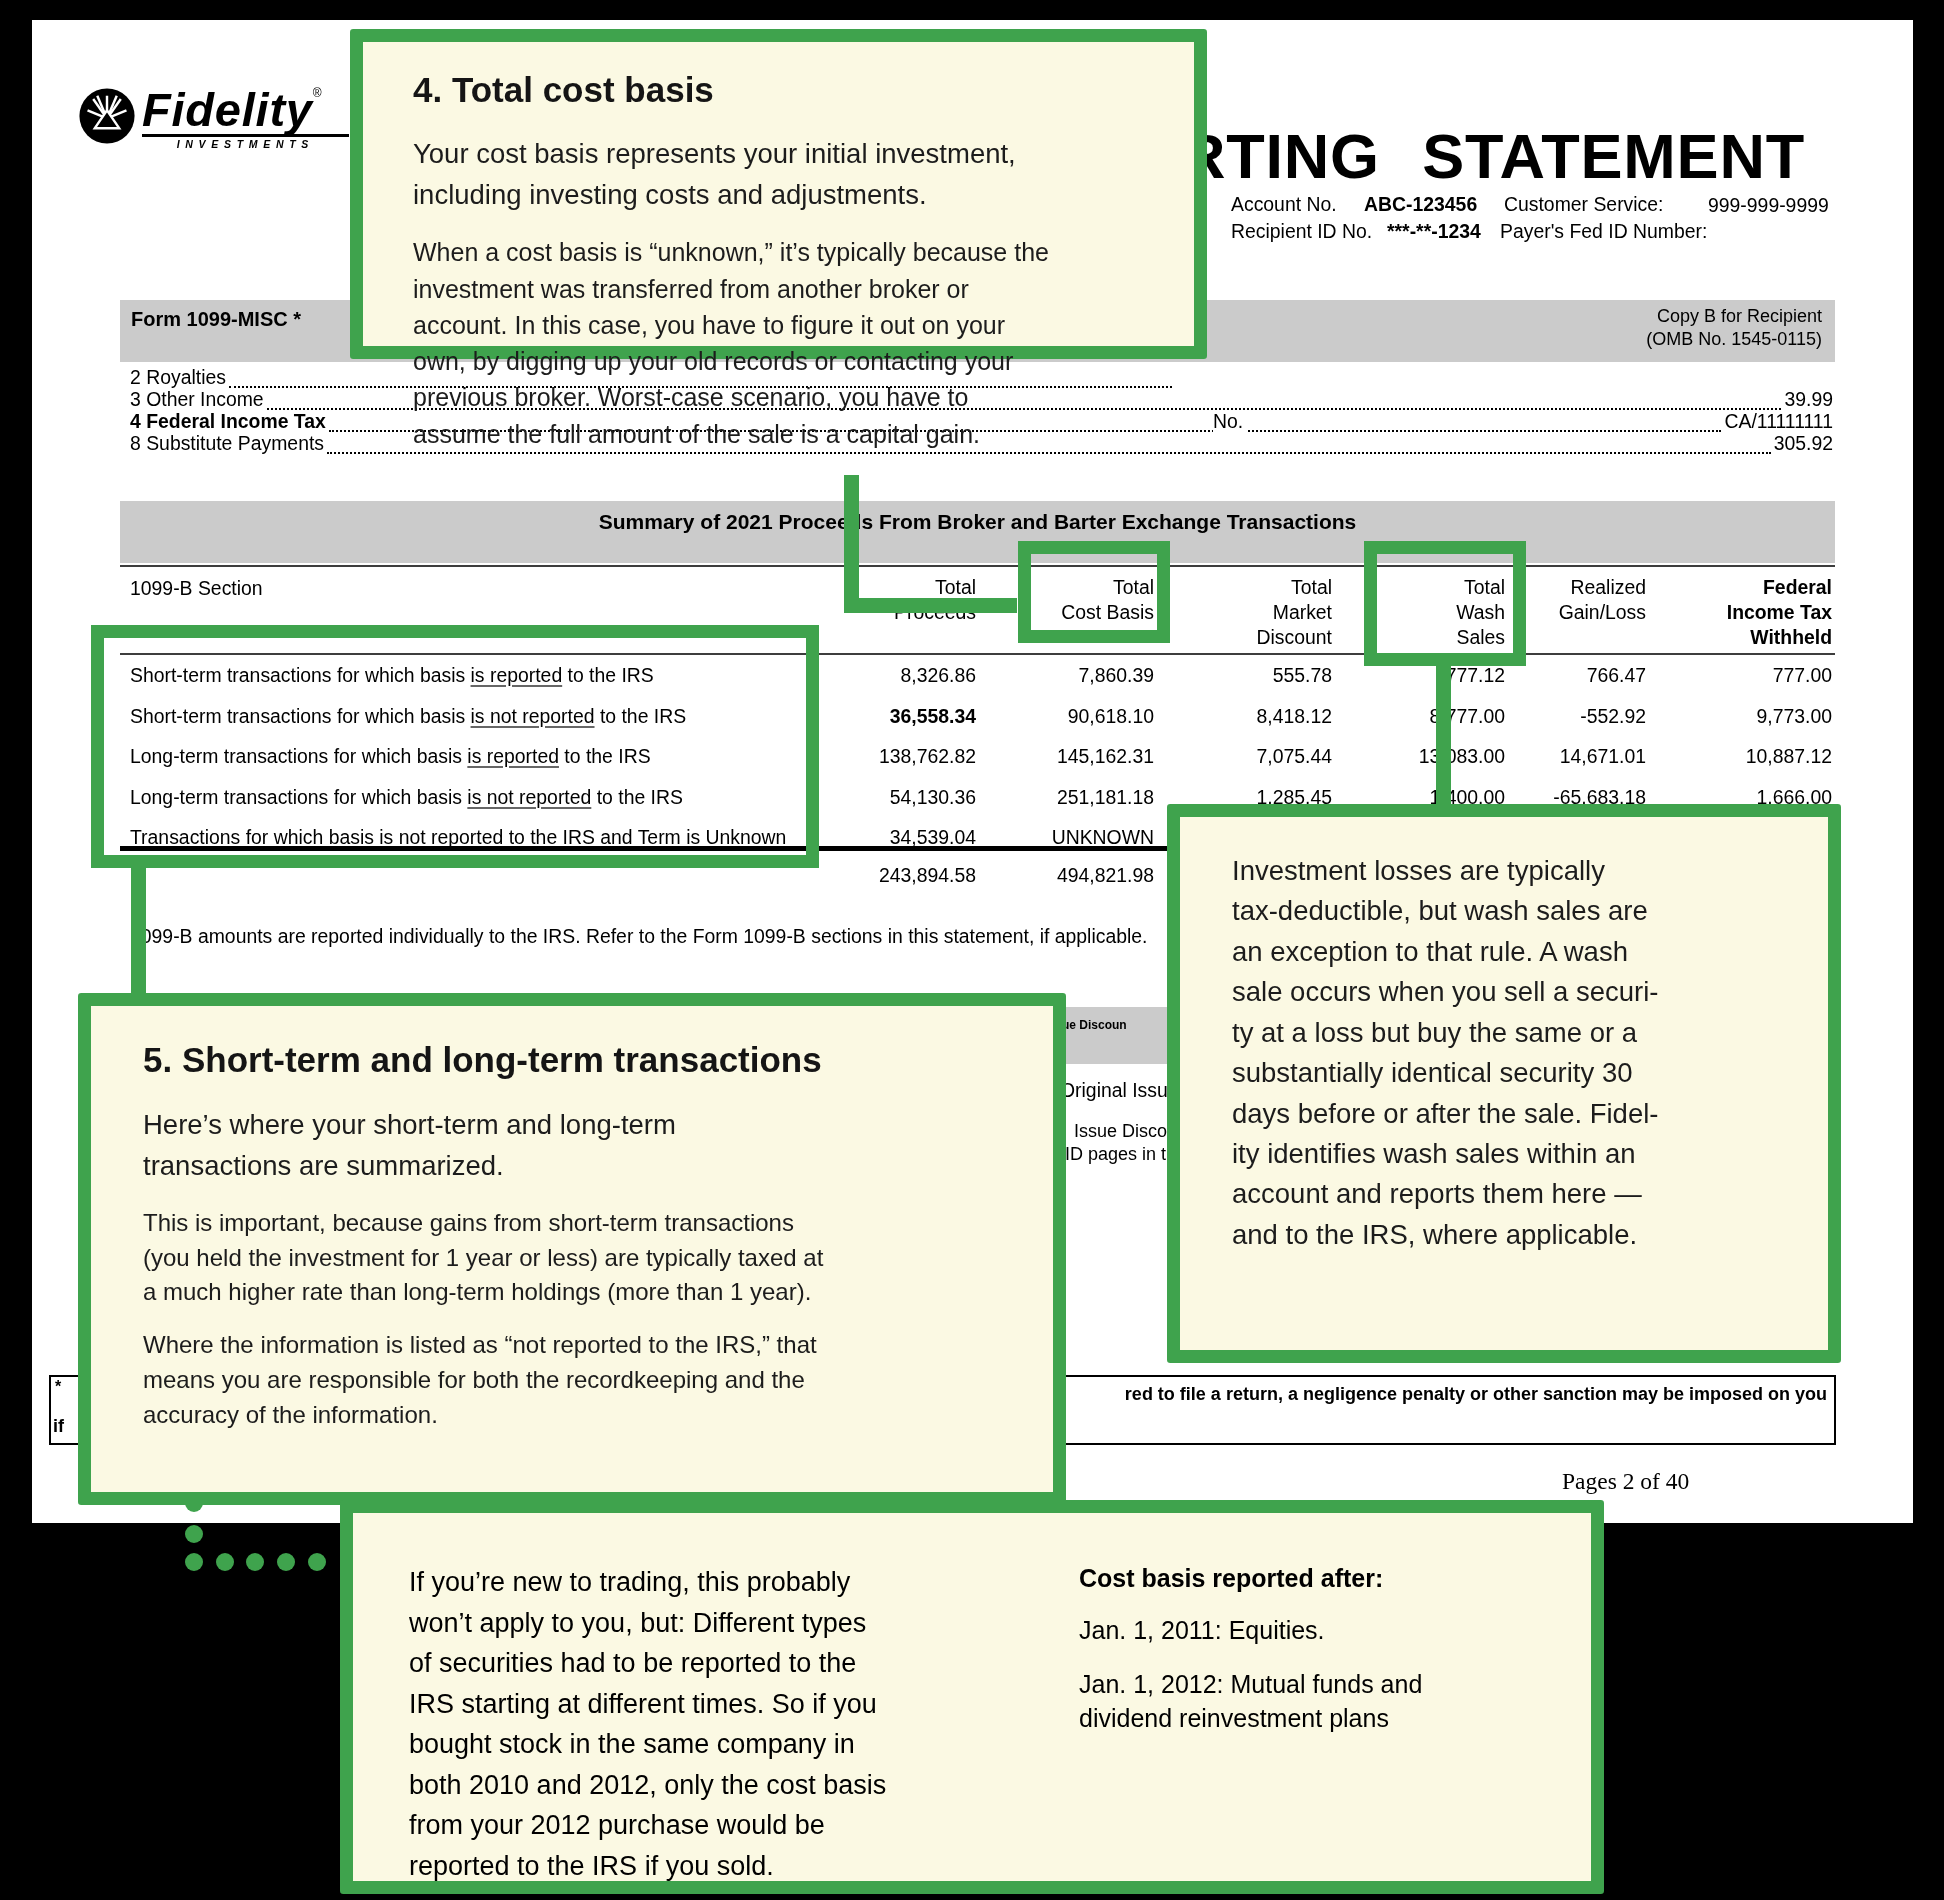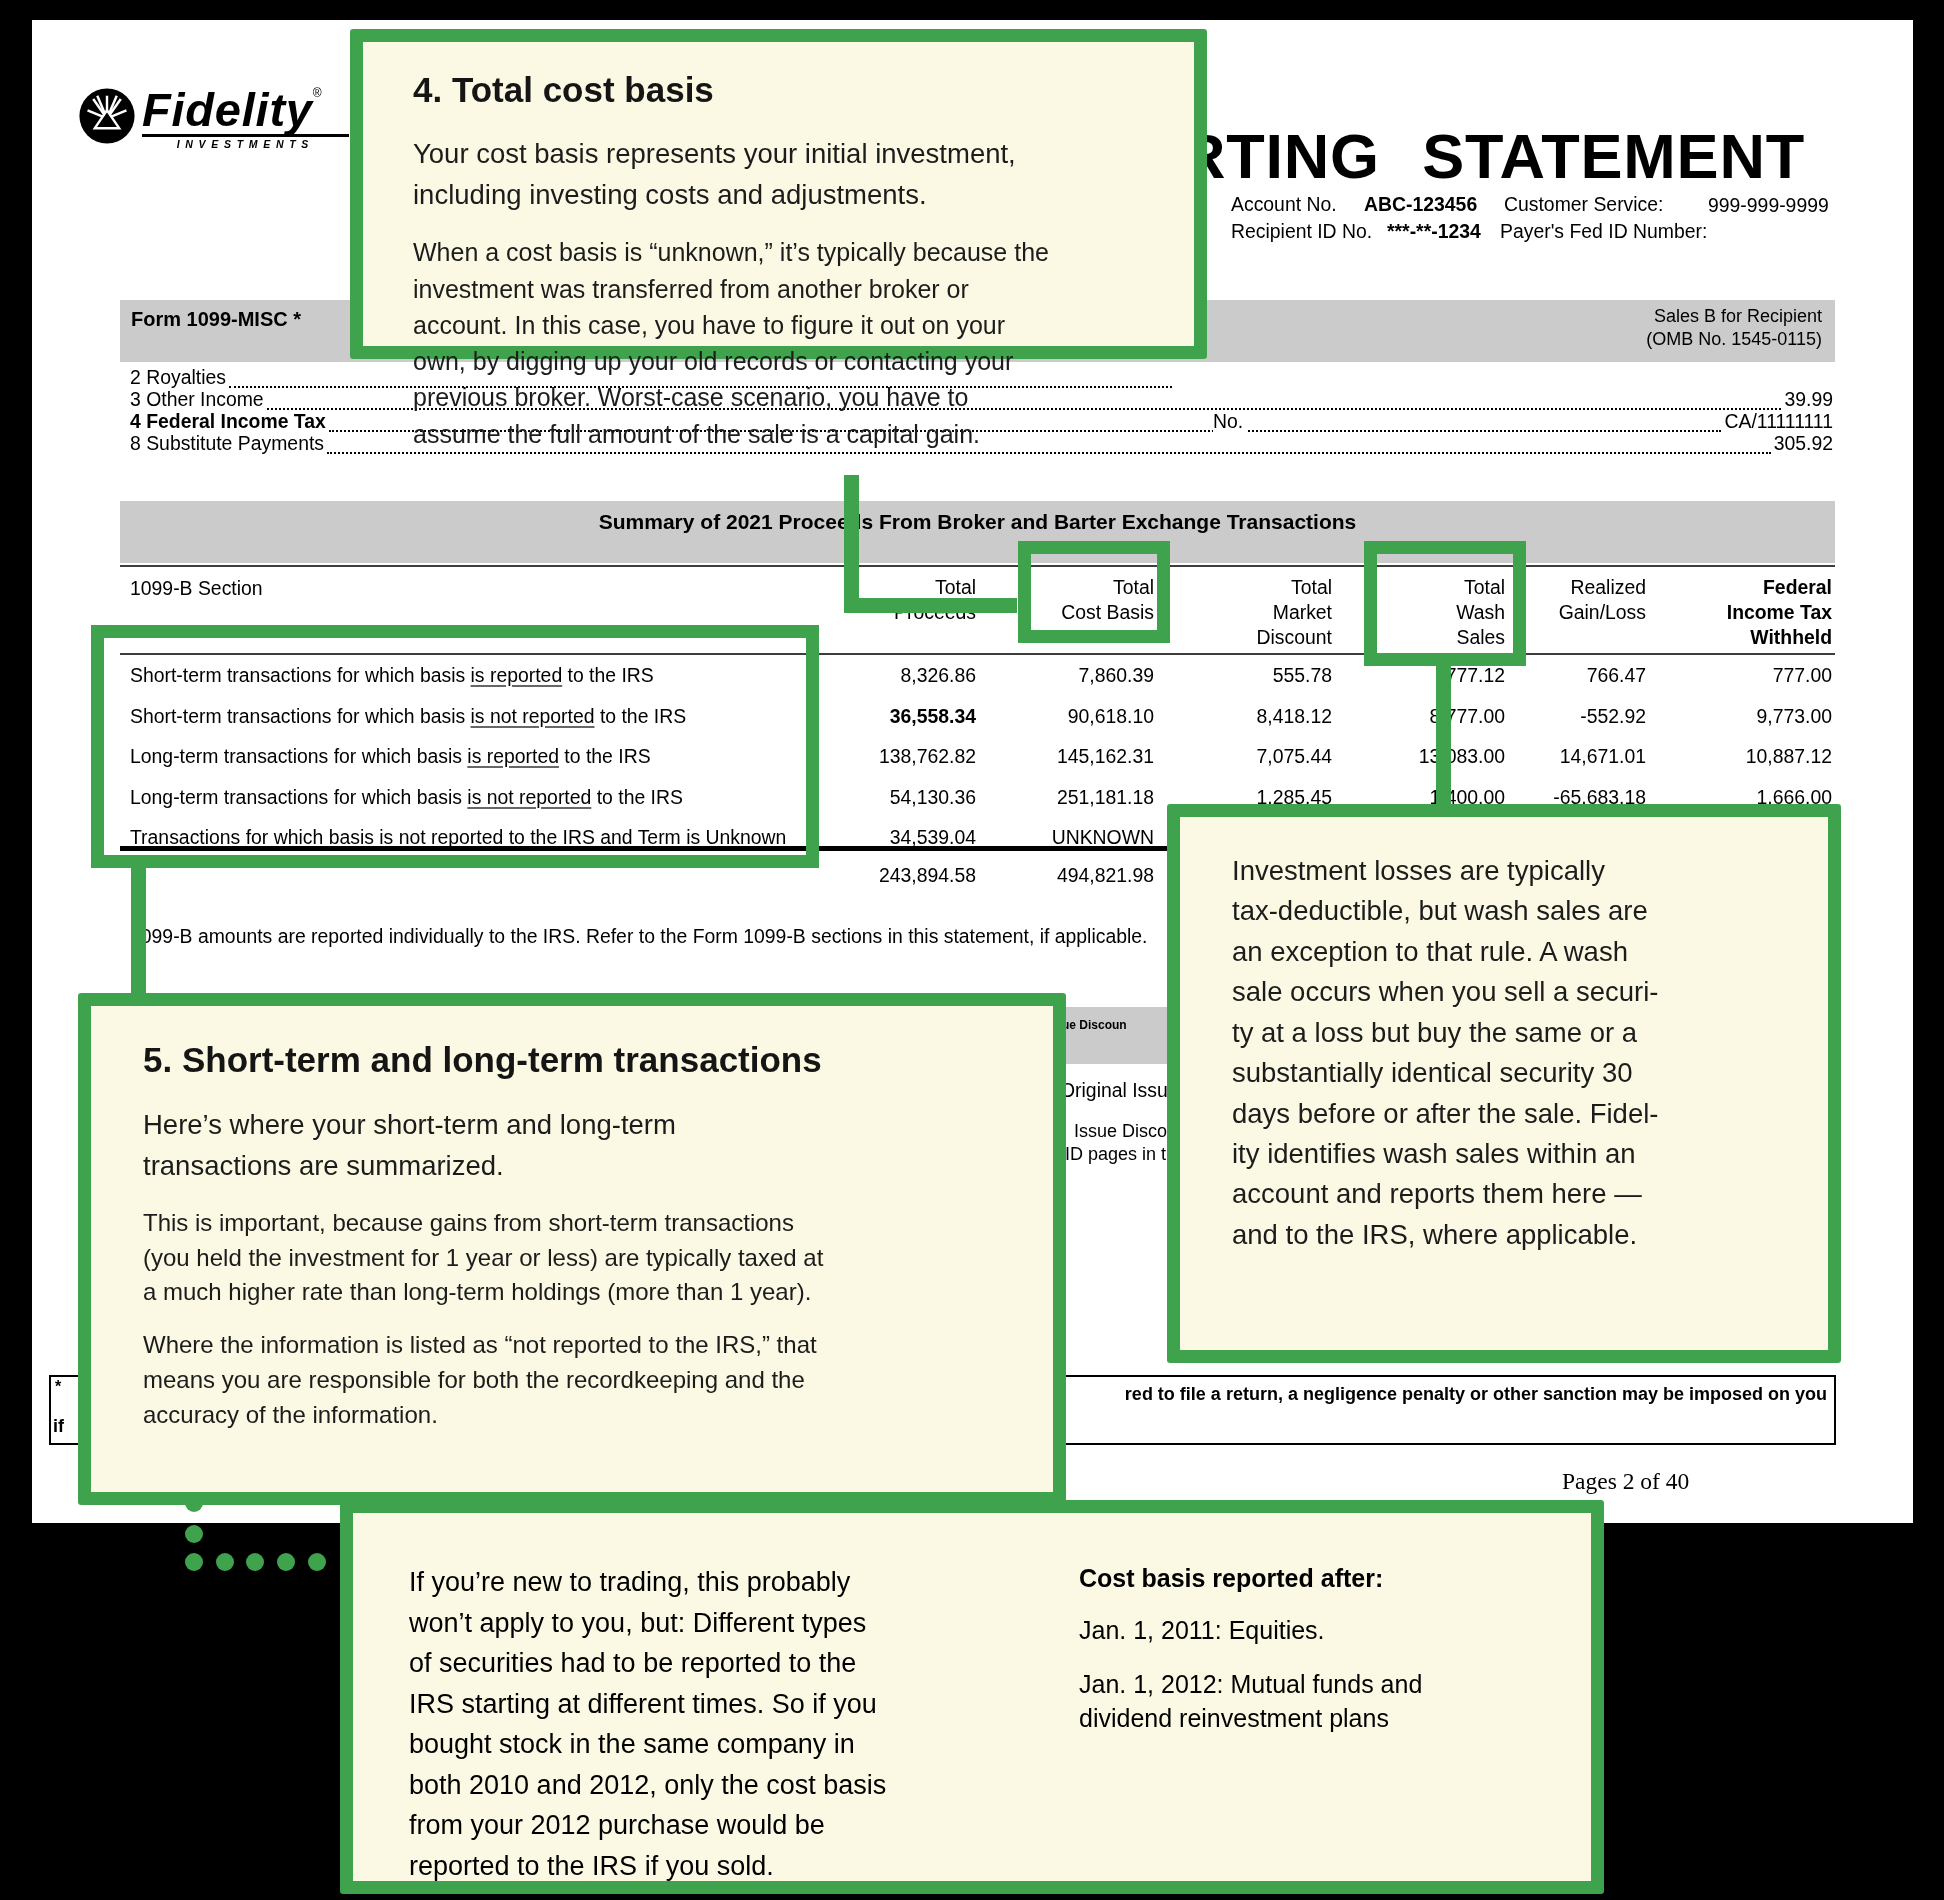--- a/index.html
+++ b/index.html
@@ -108,21 +108,21 @@
   <div class="abs doc acct" style="left:1231px;top:193px;">Account No.</div>
   <div class="abs doc acct b" style="left:1364px;top:193px;">ABC-123456</div>
   <div class="abs doc acct" style="left:1504px;top:193px;">Customer Service:</div>
   <div class="abs doc acct" style="left:1708px;top:194px;">999-999-9999</div>
   <div class="abs doc acct" style="left:1231px;top:220px;">Recipient ID No.</div>
   <div class="abs doc acct b" style="left:1387px;top:220px;">***-**-1234</div>
   <div class="abs doc acct" style="left:1500px;top:220px;">Payer's Fed ID Number:</div>
 
   <div class="abs doc graybar misc-bar"></div>
   <div class="abs doc b" style="left:131px;top:308px;font-size:20px;">Form 1099-MISC *</div>
-  <div class="abs doc" style="right:122px;top:306px;font-size:18px;text-align:right;">Sales B for Recipient</div>
+  <div class="abs doc" style="right:122px;top:306px;font-size:18px;text-align:right;">Copy B for Recipient</div>
   <div class="abs doc" style="right:122px;top:329px;font-size:18px;text-align:right;">(OMB No. 1545-0115)</div>
 
   <div class="abs doc misc-row" style="left:130px;top:366px;width:1045px;">
     <span>2  Royalties</span>
       <span class="leader"></span>
   </div>
   <div class="abs doc misc-row" style="left:130px;top:388px;width:1703px;">
     <span>3  Other Income</span>
       <span class="leader"></span>
       <span>39.99</span>

